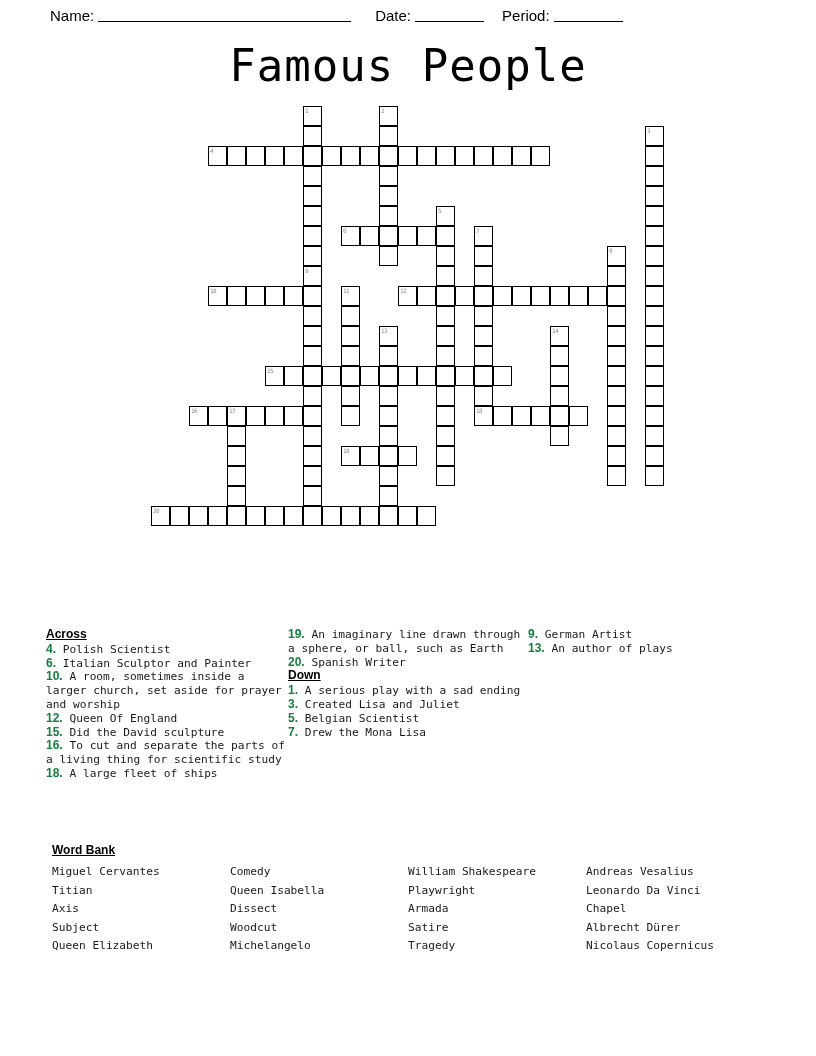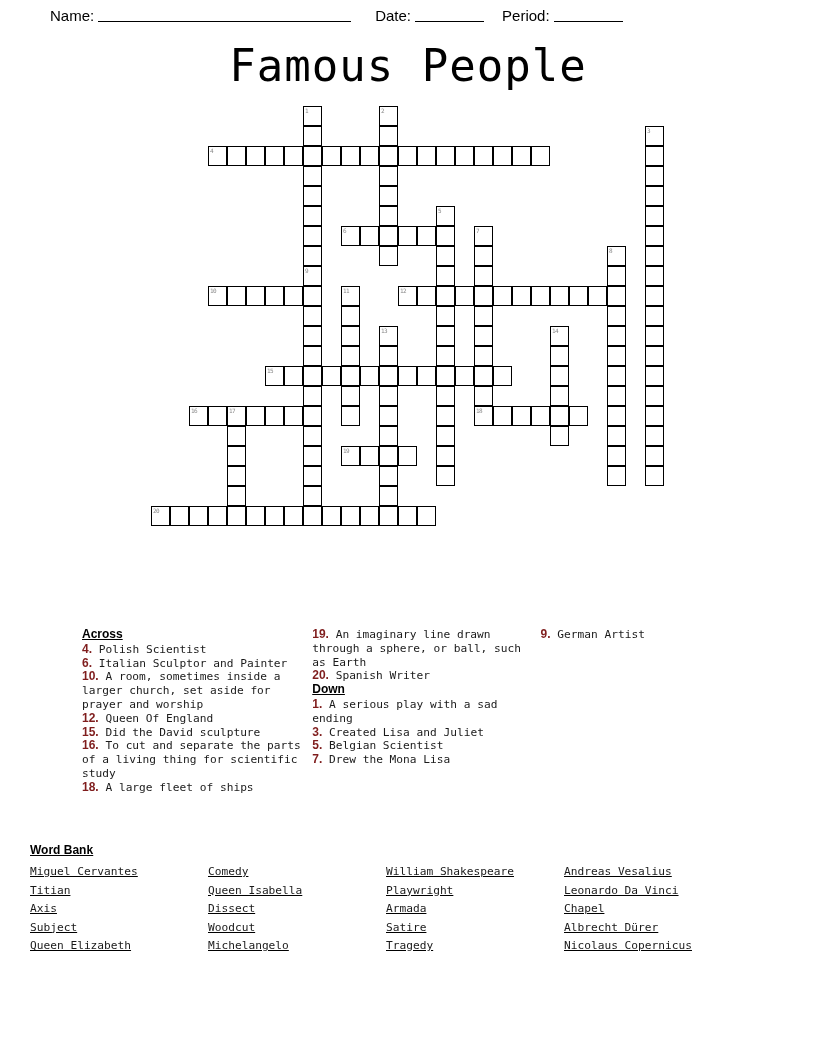--- a/index.html
+++ b/index.html
@@ -76,47 +76,46 @@
     display:flex;
     gap:0px;
     align-items:flex-start;
   }
   .cluecol{
     font-family:"DejaVu Sans Mono","Liberation Mono",monospace;
     font-size:11.2px;
     line-height:13.8px;
     color:#1a1a1a;
   }
-  .cluecol.c1{width:242px;margin-left:36px;}
+  .cluecol.c1{width:242px;}
   .cluecol.c2{width:240px;}
   .cluecol.c3{width:258px;}
   .sechead{
     font-family:"Liberation Sans",sans-serif;
     font-weight:bold;
     font-size:12px;
     text-decoration:underline;
     margin-bottom:1px;
     display:block;
     color:#000;
   }
   .clue{display:block;text-indent:0;}
   .clue .n{
     font-family:"Liberation Sans",sans-serif;
     font-weight:bold;
     font-size:12px;
-    color:#7f1d1d;
+    color:#15803d;
   }
   .clue .t{color:#1a1a1a;}
 
   
   .wbwrap{
     position:absolute;
-    left:30px;top:843px;
+    left:52px;top:843px;
     width:740px;
-    text-decoration:underline;
   }
   .wbhead{
     font-family:"Liberation Sans",sans-serif;
     font-weight:bold;
     font-size:12px;
     text-decoration:underline;
     display:block;
     margin-bottom:8px;
   }
   .wbgrid{
@@ -381,20 +380,21 @@
       <span class="clue"><span class="n">19.</span><span class="t"> An imaginary line drawn through a sphere, or ball, such as Earth</span></span>
       <span class="clue"><span class="n">20.</span><span class="t"> Spanish Writer</span></span>
       <span class="sechead">Down</span>
       <span class="clue"><span class="n">1.</span><span class="t"> A serious play with a sad ending</span></span>
       <span class="clue"><span class="n">3.</span><span class="t"> Created Lisa and Juliet</span></span>
       <span class="clue"><span class="n">5.</span><span class="t"> Belgian Scientist</span></span>
       <span class="clue"><span class="n">7.</span><span class="t"> Drew the Mona Lisa</span></span>
     </div>
   <div class="cluecol c3" id="clue-col-3">
       <span class="clue"><span class="n">9.</span><span class="t"> German Artist</span></span>
+      <span class="clue"><span class="n">13.</span><span class="t"> An author of plays</span></span>
     </div>
 </div>
 
 <div class="wbwrap">
   <span class="wbhead">Word Bank</span>
   <div class="wbgrid" id="wordbank-grid">
       <span>Miguel Cervantes</span>
       <span>Comedy</span>
       <span>William Shakespeare</span>
       <span>Andreas Vesalius</span>

